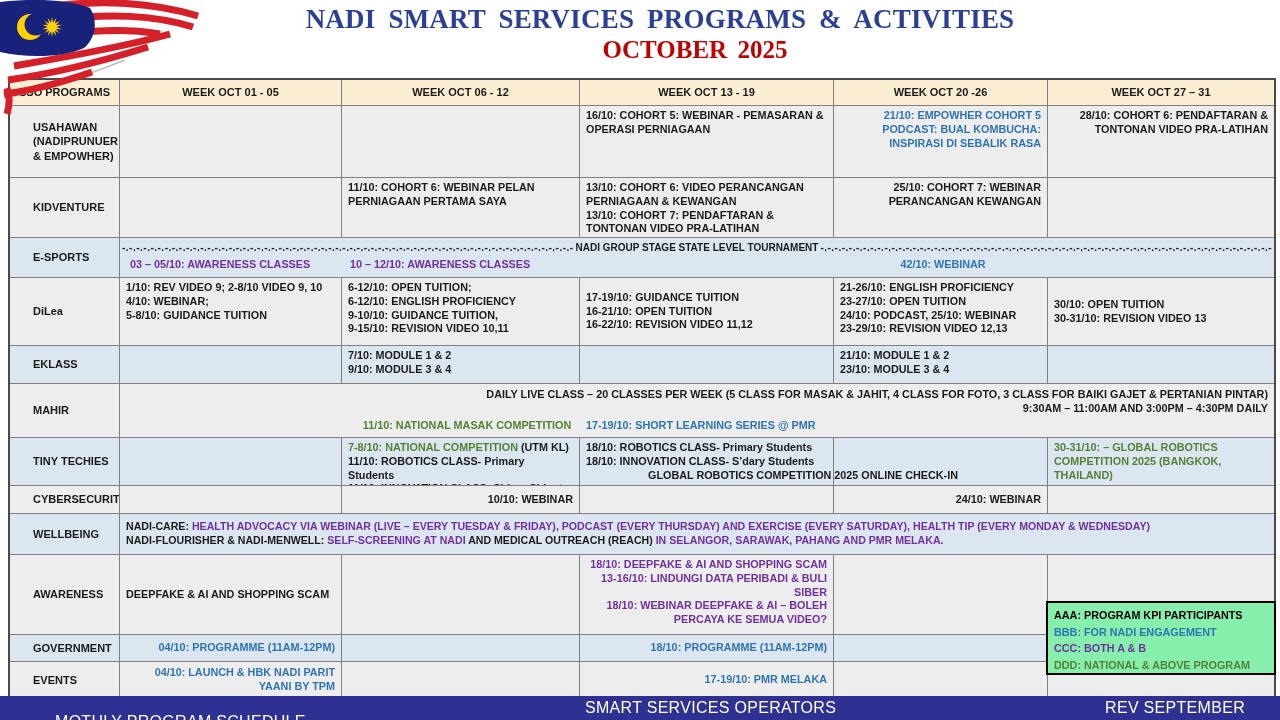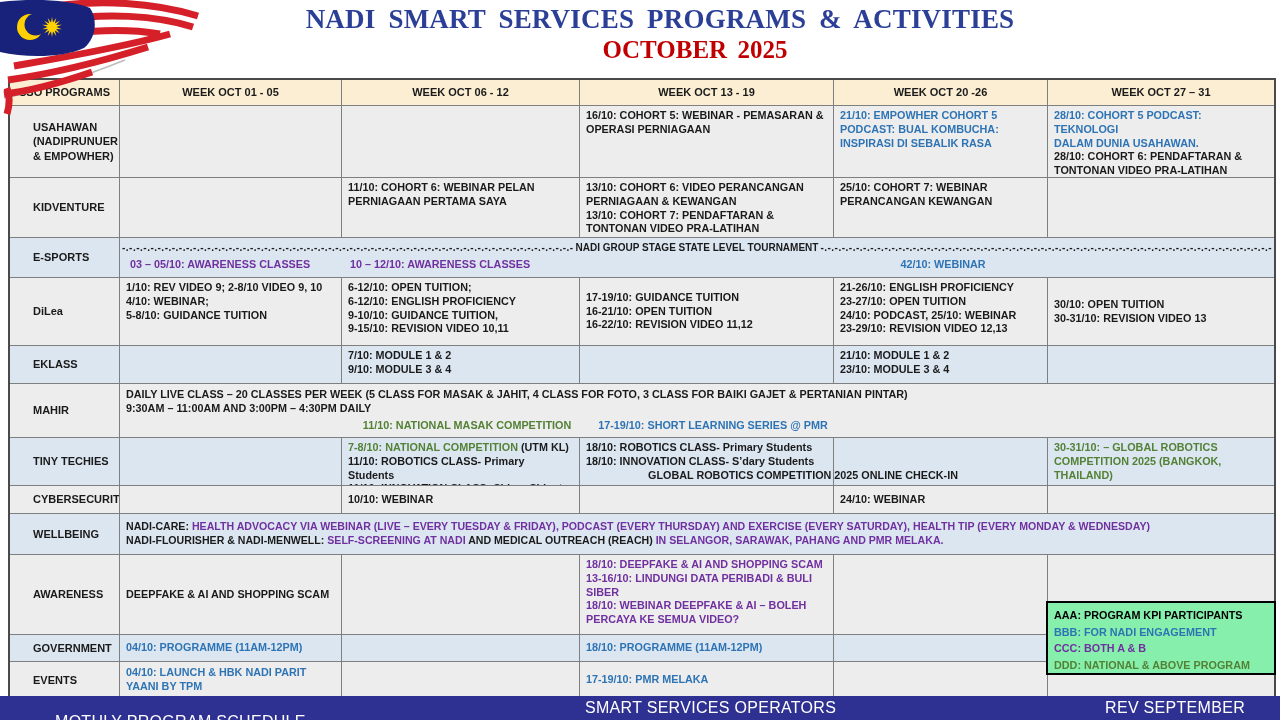--- a/index.html
+++ b/index.html
@@ -22,34 +22,34 @@
   .tr .td:last-child{border-right:none;}
   .tr.last .td{border-bottom:none;}
   .c0{width:110px;} .c1{width:222px;} .c2{width:238px;} .c3{width:254px;}
   .c4{width:214px;} .c5{width:226px;} .cspan{width:1154px;}
   .hd .td{background:#FBEED3;display:flex;align-items:center;justify-content:center;
           text-align:center;font-size:11px;}
   .rowgray .td{background:#EDEDED;} .rowblue .td{background:#DCE6F1;}
   .lbl{display:flex;align-items:center;padding-left:23px;font-size:11px;
        white-space:pre-line;line-height:1.3;}
   .pre{white-space:pre-line;}
-  .ctr{text-align:left;}
+  .ctr{text-align:right;}
   .vctr{display:flex;flex-direction:column;justify-content:center;}
   .blue{color:#2E74B5;} .purple{color:#7030A0;} .green{color:#538135;}
   .hd{height:26px;} .r1{height:72px;} .r2{height:60px;} .r3{height:40px;}
   .r4{height:68px;} .r5{height:38px;} .r6{height:54px;} .r7{height:48px;}
   .r8{height:28px;} .r9{height:41px;} .r10{height:80px;} .r11{height:27px;} .r12{height:36px;}
   
   .esp{padding:4px 2px 2px 2px;}
   .esp-banner{display:flex;align-items:center;font-size:10px;white-space:nowrap;}
   .dash{flex:1;overflow:hidden;white-space:nowrap;letter-spacing:.5px;}
   .banner-title{padding:0 2px;}
   .colgrid{display:grid;grid-template-columns:222px 238px 254px 214px 226px;margin-top:3px;}
   .gc1{grid-column:1;padding-left:8px;} .gc2{grid-column:2;padding-left:6px;}
-  .gc2c{grid-column:2;text-align:center;} .gc3c{grid-column:3;text-align:center;}
+  .gc2c{grid-column:2;text-align:center;} .gc3c{grid-column:3;}
   .gc4c{grid-column:4;text-align:center;}
   
   .mah{padding-top:4px;}
   .ovf{white-space:nowrap;margin-left:62px;position:relative;z-index:2;overflow:visible;}
   .wb{display:flex;flex-direction:column;justify-content:center;text-align:left;font-size:10.6px;}
   
   .legend{position:absolute;left:1046px;top:601px;width:230px;height:74px;box-sizing:border-box;
           background:#86efac;border:2px solid #000;z-index:7;padding:4px 6px;
           font-size:10.8px;font-weight:bold;line-height:16.5px;}
   
@@ -101,22 +101,20 @@
 (NADIPRUNUER
 &amp; EMPOWHER)</div>
       <div class="td c1"></div>
       <div class="td c2"></div>
       <div class="td c3 pre">16/10: COHORT 5: WEBINAR - PEMASARAN &amp;
 OPERASI PERNIAGAAN</div>
       <div class="td c4 pre ctr blue">21/10: EMPOWHER COHORT 5
 PODCAST: BUAL KOMBUCHA:
 INSPIRASI DI SEBALIK RASA</div>
       <div class="td c5 ctr">
-        <div class="pre blue">28/10: COHORT 5 PODCAST: TEKNOLOGI
-DALAM DUNIA USAHAWAN.</div>
         <div class="pre">28/10: COHORT 6: PENDAFTARAN &amp;
 TONTONAN VIDEO PRA-LATIHAN</div>
       </div>
     </div>
 
     <div class="tr r2 rowgray">
       <div class="td c0 lbl">KIDVENTURE</div>
       <div class="td c1"></div>
       <div class="td c2 pre">11/10: COHORT 6: WEBINAR PELAN
 PERNIAGAAN PERTAMA SAYA</div>

